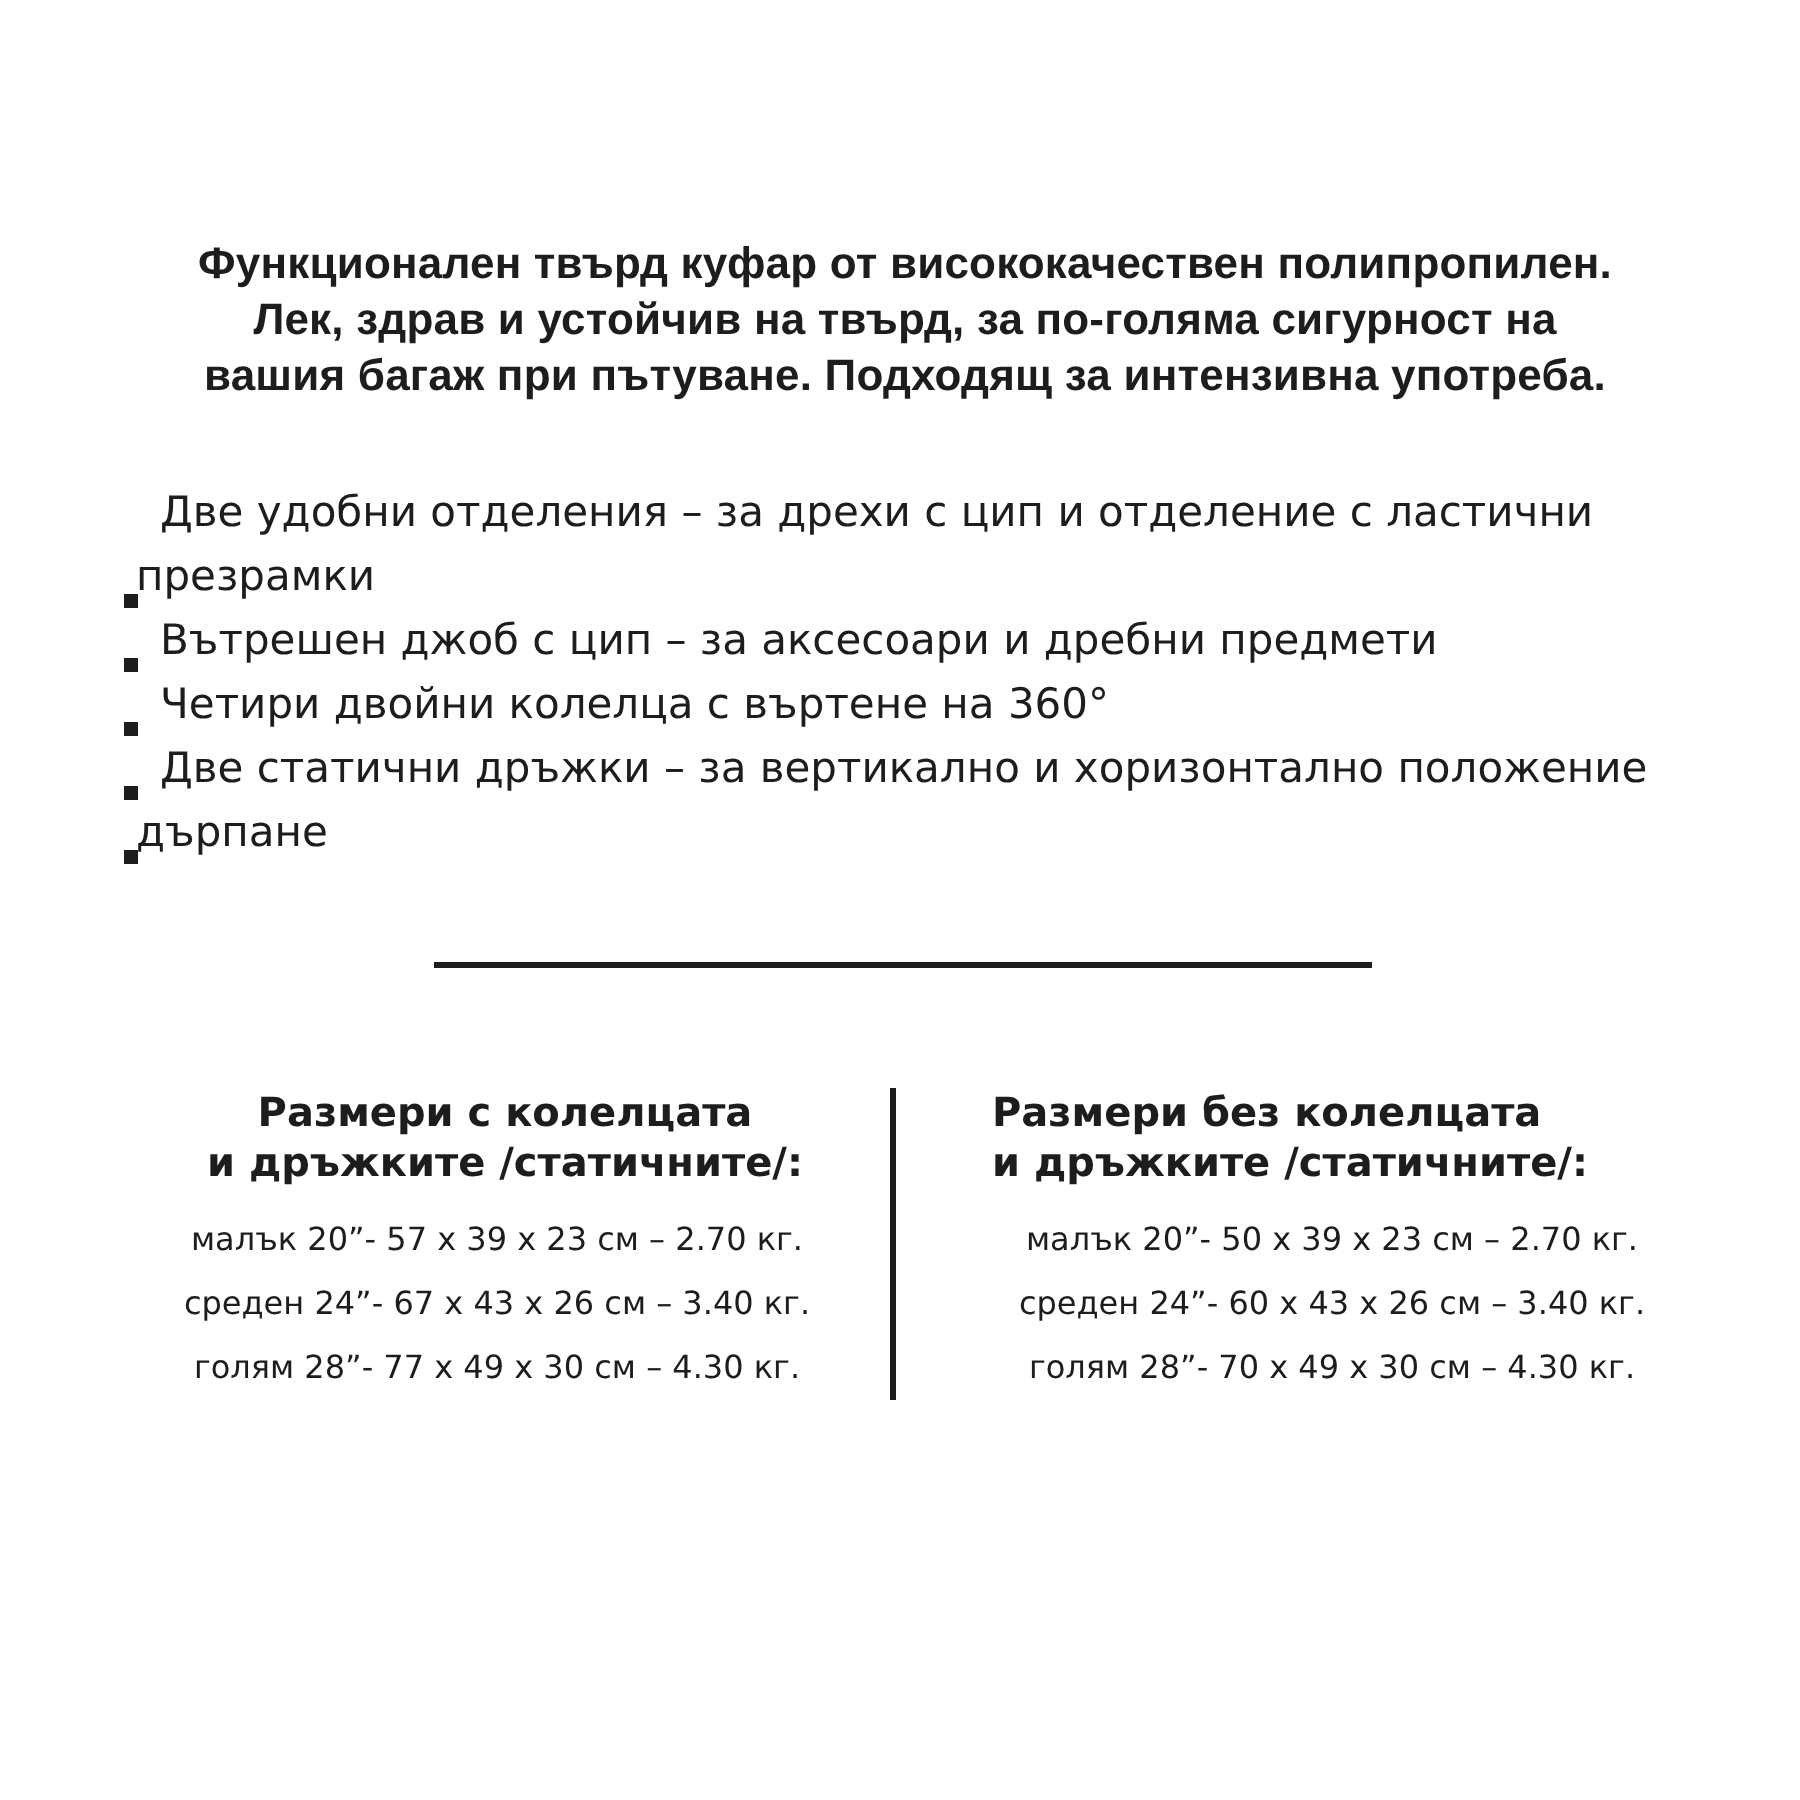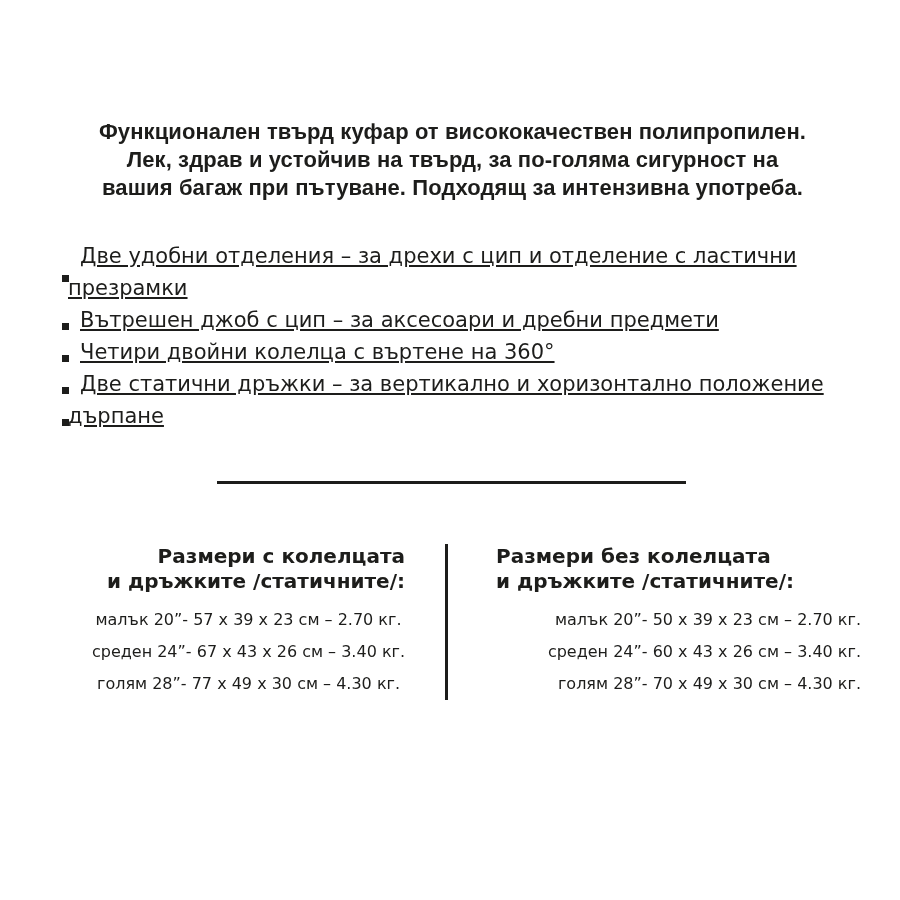--- a/index.html
+++ b/index.html
@@ -33,22 +33,21 @@
   }
 
   
   .bullets {
     margin: 38px 50px 0 60px;
     font-size: 21px;
     line-height: 32px;
   }
   .item {
     display: flex;
-    align-items: center;
-    text-decoration: underline;
+    align-items: flex-end;
   }
   .square {
     flex: 0 0 auto;
     width: 7px;
     height: 7px;
     background: #1d1d1b;
     margin: 13px 11px 0 2px;
   }
   .item-text { min-width: 0; }
   .line.cont { margin-left: -12px; }
@@ -71,30 +70,30 @@
   .size-col.right { width: 390px; margin-left: 23px; }
   .vsep {
     flex: 0 0 3px;
     background: #1d1d1b;
   }
   .col-header {
     font-weight: 700;
     font-size: 20px;
     line-height: 25px;
   }
-  .size-col.left  .col-header { text-align: right; padding-right: 40px; }
+  .size-col.left  .col-header { text-align: center; }
   .size-col.right .col-header { text-align: left;  padding-left: 25px; }
   .size-rows {
     margin-top: 10px;
     font-size: 16px;
     line-height: 32px;
     white-space: nowrap;
   }
   .size-col.left  .size-rows { text-align: center; padding-right: 8px; }
-  .size-col.right .size-rows { text-align: right; }
+  .size-col.right .size-rows { text-align: center; }
 </style>
 </head>
 <body>
 
 <div class="page">
 
   <header class="heading">
       <div class="line">Функционален твърд куфар от висококачествен полипропилен.</div>
       <div class="line">Лек, здрав и устойчив на твърд, за по-голяма сигурност на</div>
       <div class="line">вашия багаж при пътуване. Подходящ за интензивна употреба.</div>

